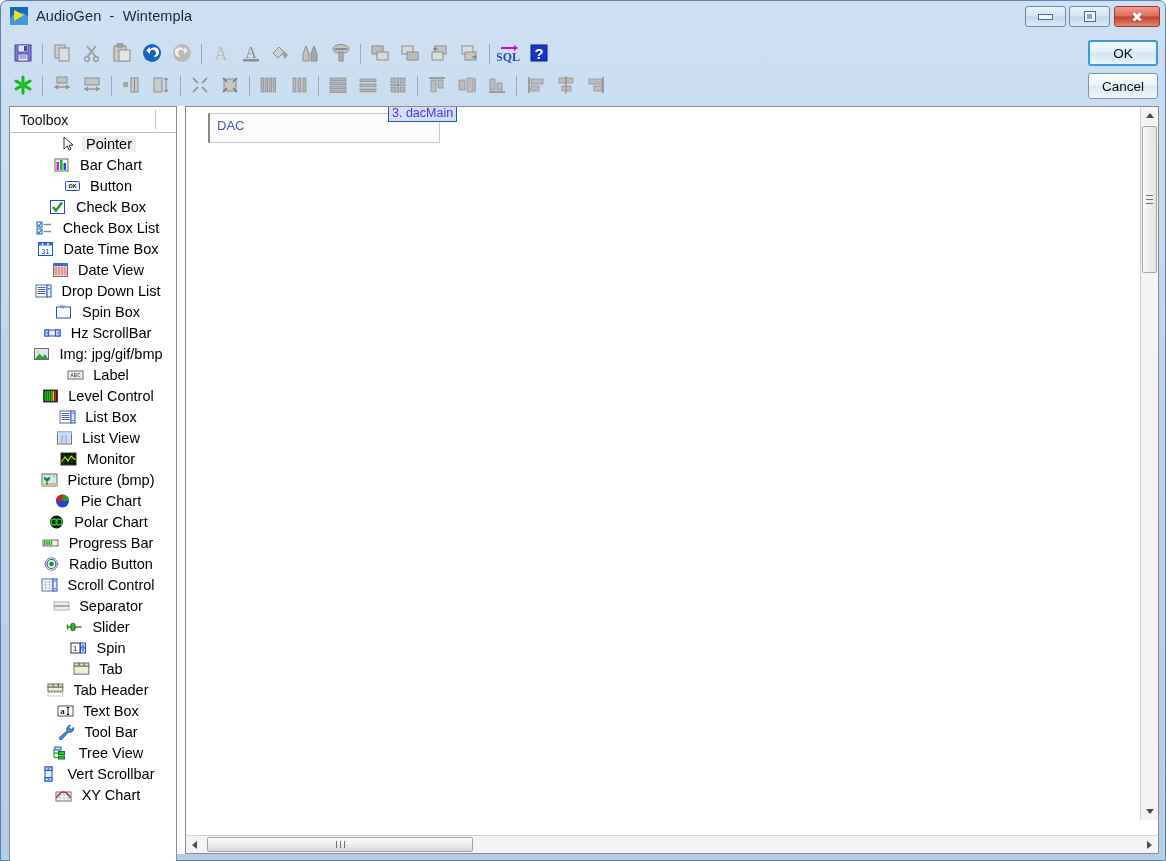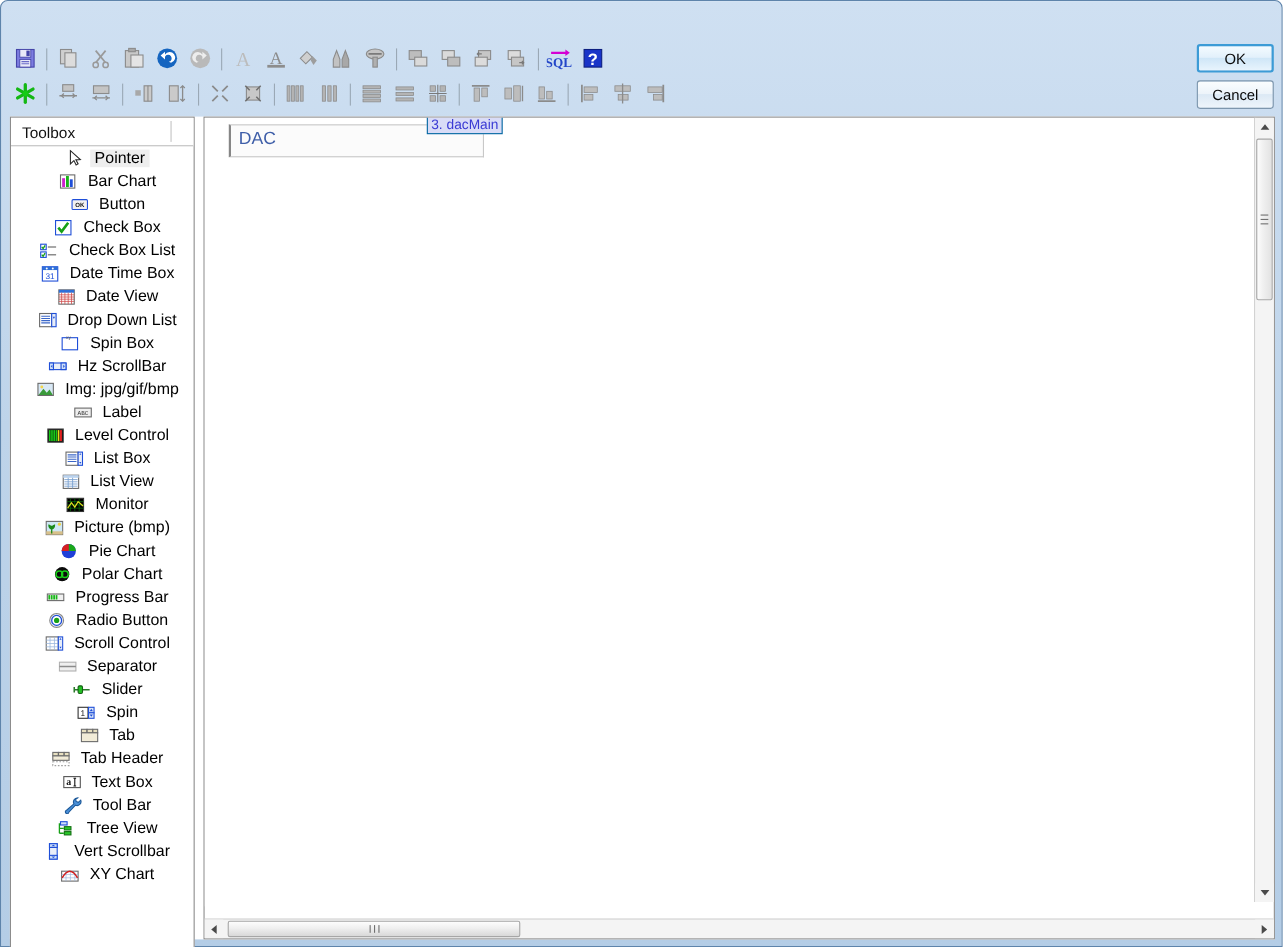--- a/index.html
+++ b/index.html
@@ -164,21 +164,21 @@
     width: 232px; height: 30px;
     box-sizing: border-box;
     background: #fbfbfb;
     border-left: 2px solid #868686;
     border-top: 1px solid #c8c8c8;
     border-right: 1px solid #c8c8c8;
     border-bottom: 1px solid #c8c8c8;
   }
   #dac-text {
     position: absolute; left: 7px; top: 4px;
-    font-size: 16px; color: #3e5ea8;
+    font-size: 13px; color: #3e5ea8;
   }
   .badge {
     position: absolute;
     box-sizing: border-box;
     font-size: 12.5px;
     color: #3b3bd4;
     background: #d9dcf7;
     border: 1px solid #0369a1;
     padding: 0 3px;
     line-height: 15px;
@@ -259,20 +259,42 @@
   .arr-up    { border-left: 4px solid transparent; border-right: 4px solid transparent; border-bottom: 5px solid #4a4a4a; }
   .arr-down  { border-left: 4px solid transparent; border-right: 4px solid transparent; border-top: 5px solid #4a4a4a; }
   .arr-left  { border-top: 4px solid transparent; border-bottom: 4px solid transparent; border-right: 5px solid #4a4a4a; }
   .arr-right { border-top: 4px solid transparent; border-bottom: 4px solid transparent; border-left: 5px solid #4a4a4a; }
 </style>
 </head>
 <body>
 
 <div id="window">
 
+  <div id="titlebar">
+    <div id="app-icon">
+      <svg width="18" height="18" viewBox="0 0 18 18">
+        <rect x="0" y="0" width="18" height="18" fill="#1566c0"></rect>
+        <path d="M0 11 L5 6 L9 10 L13 5 L18 10 L18 18 L0 18 Z" fill="#3f9ad8"></path>
+        <path d="M4 3 L14 8 L4 14 Z" fill="#f4e018"></path>
+      </svg>
+    </div>
+    <div id="title-text">AudioGen  -  Wintempla</div>
+
+    <div class="wbtn" id="btn-min">
+      <span class="glyph-min"></span>
+    </div>
+    <div class="wbtn" id="btn-max">
+      <span class="glyph-max-outer">
+        <span class="glyph-max-inner"></span>
+      </span>
+    </div>
+    <div class="wbtn" id="btn-close">
+      <span class="glyph-close">✖</span>
+    </div>
+  </div>
 
   <div id="toolbar">
 
     <div class="tb-row" id="tb-row1">
       <div class="tbi">
         <svg width="22" height="22" viewBox="0 0 22 22">
           <rect x="3" y="3" width="16" height="16" fill="#7c7ce0" stroke="#4444a8"></rect>
           <rect x="6" y="3" width="10" height="7" fill="#e9e9f8" stroke="#4444a8" stroke-width=".8"></rect>
           <rect x="12" y="4" width="3" height="5" fill="#4444a8"></rect>
           <rect x="6" y="12" width="10" height="7" fill="#e9e9f8" stroke="#4444a8" stroke-width=".8"></rect>

